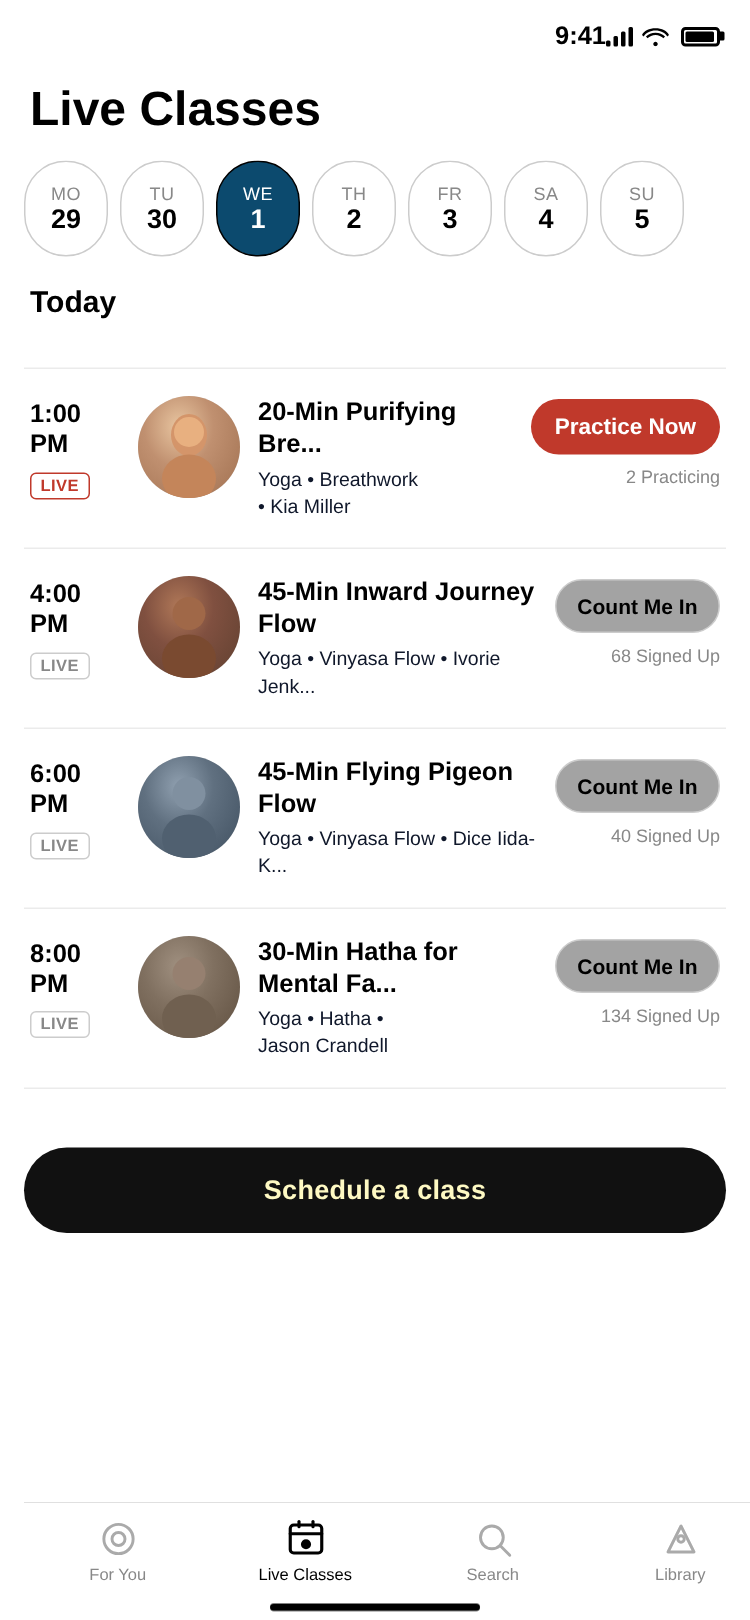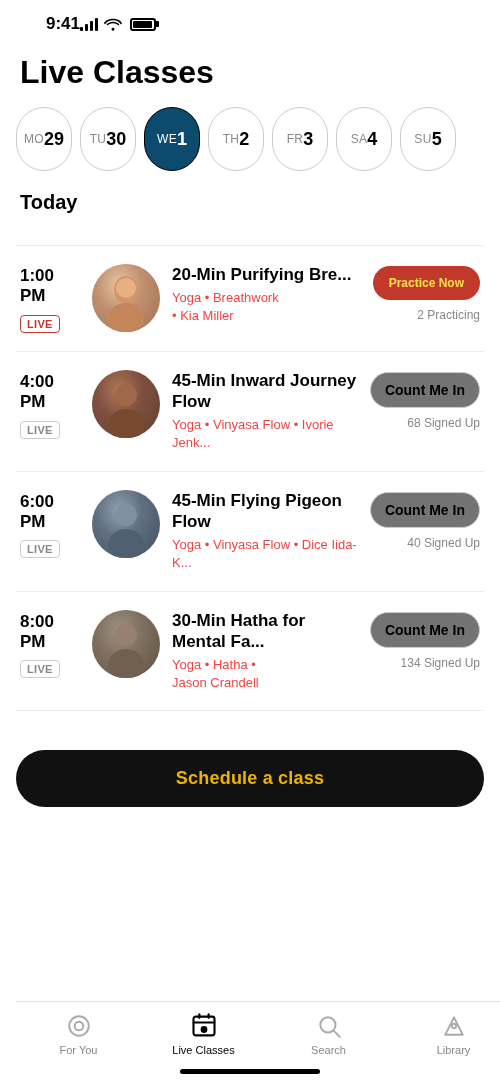--- a/index.html
+++ b/index.html
@@ -9,25 +9,24 @@
       min-height: 1080px;
       background: #fff;
       font-family: -apple-system, BlinkMacSystemFont, 'Helvetica Neue', Arial, sans-serif;
       position: relative;
       overflow-x: hidden;
     }
 
     
     .status-bar {
       display: flex;
-      justify-content: flex-start;
-      align-items: center;
-      padding: 12px 20px 8px 4px;
+      justify-content: flex-end;
+      align-items: center;
+      padding: 12px 20px 8px 20px;
       height: 44px;
-      margin-left: 42px;
     }
     .status-time {
       font-size: 17px;
       font-weight: 600;
       color: #000;
     }
     .status-icons {
       display: flex;
       align-items: center;
       gap: 6px;
@@ -86,21 +85,21 @@
     .day-selector {
       display: flex;
       gap: 8px;
       padding: 0 16px 20px 16px;
       overflow-x: auto;
       scrollbar-width: none;
     }
     .day-selector::-webkit-scrollbar { display: none; }
     .day-item {
       display: flex;
-      flex-direction: row;
+      flex-direction: column;
       align-items: center;
       justify-content: center;
       width: 56px;
       height: 64px;
       border-radius: 32px;
       border: 1.5px solid #ccc;
       cursor: pointer;
       flex-shrink: 0;
       background: #fff;
     }
@@ -202,46 +201,46 @@
     }
     .class-name {
       font-size: 17px;
       font-weight: 700;
       color: #000;
       line-height: 1.25;
       margin-bottom: 4px;
     }
     .class-meta {
       font-size: 13px;
-      color: #ef4444;
+      color: #0f172a;
       line-height: 1.4;
     }
 
     .class-action-col {
       display: flex;
       flex-direction: column;
       align-items: flex-end;
       gap: 8px;
       min-width: 110px;
       padding-top: 2px;
     }
     .btn-practice-now {
       background: #c0392b;
-      color: #fde047;
+      color: #ffffff;
       border: none;
       border-radius: 22px;
       padding: 10px 16px;
-      font-size: 12px;
+      font-size: 15px;
       font-weight: 600;
       cursor: pointer;
       white-space: nowrap;
       text-align: right;
     }
     .btn-count-me-in {
-      background: #737373;
+      background: #a3a3a3;
       color: #000;
       border: 1.5px solid #ccc;
       border-radius: 22px;
       padding: 9px 14px;
       font-size: 14px;
       font-weight: 600;
       cursor: pointer;
       white-space: nowrap;
     }
     .signed-up-count {
@@ -250,21 +249,21 @@
       text-align: left;
     }
 
     
     .schedule-btn-wrapper {
       padding: 24px 16px 16px 16px;
     }
     .btn-schedule {
       width: 100%;
       background: #111;
-      color: #eab308;
+      color: #fef9c3;
       border: none;
       border-radius: 30px;
       padding: 18px;
       font-size: 18px;
       font-weight: 600;
       cursor: pointer;
       letter-spacing: 0.2px;
     }
 
     

